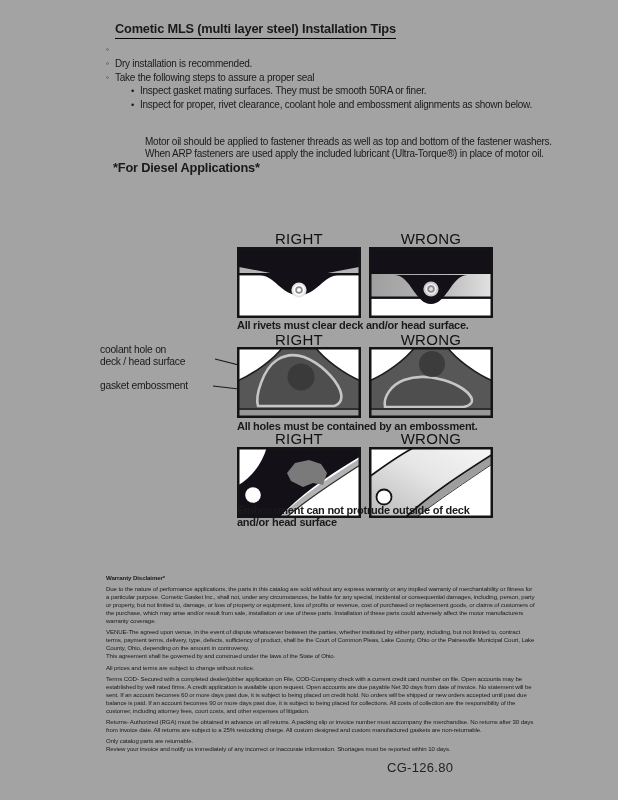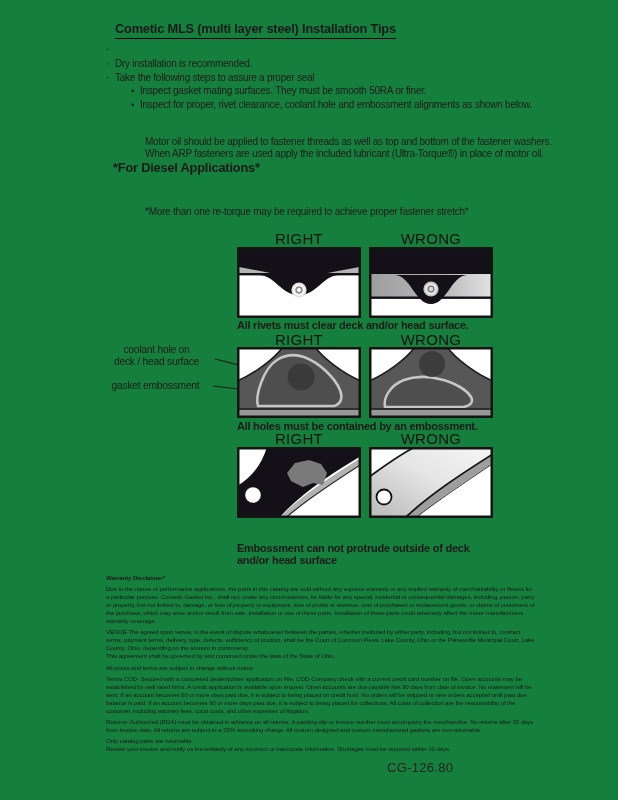--- a/index.html
+++ b/index.html
@@ -1,17 +1,17 @@
 <!DOCTYPE html>
 <html><head>
 <meta charset="utf-8">
 <style>
   * { margin:0; padding:0; box-sizing:border-box; }
   body { background:#ffffff; font-family:"Liberation Sans", sans-serif; color:#1a1a1a; }
-  .page { position:relative; width:618px; height:800px; background:#15803d; overflow:hidden; }
+  .page { position:relative; width:618px; height:800px; background:#a3a3a3; overflow:hidden; }
 
   .abs { position:absolute; }
 
   .doc-title {
     left:115px; top:21px;
     font-size:12.8px; font-weight:bold; letter-spacing:-0.2px;
     border-bottom:1.6px solid #000; padding-bottom:1.5px; display:inline-block;
   }
 
   .tips { left:106px; top:43px; font-size:10px; letter-spacing:-0.25px; }
@@ -20,21 +20,21 @@
   .tip-row.sub { margin-left:25px; }
   .tip-row.sub .marker { font-size:9.5px; }
 
   .section-heading { font-size:12.8px; font-weight:bold; letter-spacing:-0.2px; }
   .body-para { font-size:10px; line-height:12.2px; letter-spacing:-0.25px; white-space:pre-line; width:445px;margin-left:32px; }
 
   .fig-label { width:124px; text-align:center; font-size:15px; letter-spacing:0.3px; color:#111; }
   .figure { width:124px; height:71px; display:block; }
   .fig-caption { font-size:11px; font-weight:bold; letter-spacing:-0.25px; line-height:12.4px; white-space:pre-line; }
 
-  .annot { font-size:10.3px; letter-spacing:-0.25px; line-height:11.5px; text-align:center; white-space:pre-line; }
+  .annot { font-size:10.3px; letter-spacing:-0.25px; line-height:11.5px; text-align:left; white-space:pre-line; }
 
   .legal { left:106px; top:574px; width:430px; font-size:6.1px; line-height:7.9px; letter-spacing:-0.1px; }
   .legal .legal-heading { font-weight:bold; margin-bottom:3.5px; }
   .legal p { white-space:pre-line; margin-bottom:3.5px; }
 
   .page-number { left:387px; top:760px; font-size:13px; letter-spacing:0.3px; color:#222; }
 </style>
 </head>
 <body>
 
@@ -60,21 +60,20 @@
     </div>
     <div class="tip-row sub">
       <span class="marker">•</span>
       <span>Inspect for proper, rivet clearance, coolant hole and embossment alignments as shown below.</span>
     </div>
   </div>
 
   <div class="abs section-heading" style="left:113px; top:115px;margin-top:45px;">*For Diesel Applications*</div>
   <div class="abs body-para" style="left:113px; top:136px;">Motor oil should be applied to fastener threads as well as top and bottom of the fastener washers.
 When ARP fasteners are used apply the included lubricant (Ultra-Torque®) in place of motor oil.</div>
-  <div class="abs body-para" style="left:113px; top:206px;">*More than one re-torque may be required to achieve proper fastener stretch*</div>
 
   <div class="abs fig-label" style="left:237px; top:230px;">RIGHT</div>
   <div class="abs fig-label" style="left:369px; top:230px;">WRONG</div>
 
   <svg class="abs figure" style="left:237px; top:247px;" viewBox="0 0 124 71">
     <rect width="124" height="71" fill="#ffffff"></rect>
     <rect width="124" height="28" fill="#141018"></rect>
     <polygon points="2,20 36,26.5 2,26.5" fill="#b5b5b5"></polygon>
     <polygon points="122,20 88,26.5 122,26.5" fill="#b5b5b5"></polygon>
     <rect y="26" width="124" height="2.4" fill="#141018"></rect>
@@ -169,21 +168,21 @@
     <rect width="124" height="71" fill="#ffffff"></rect>
     <path d="M46,0 L124,0 L124,7 C94,26 60,48 36,71 L0,71 L0,30 C14,20 30,8 46,0 Z" fill="url(#g3w)"></path>
     <path d="M0,30 C14,20 30,8 46,0" fill="none" stroke="#141414" stroke-width="1.7"></path>
     <path d="M124,12 C96,30 64,51 42,71" fill="none" stroke="#9e9e9e" stroke-width="7"></path>
     <path d="M124,7 C94,26 60,48 36,71" fill="none" stroke="#141414" stroke-width="1.8"></path>
     <path d="M124,16.5 C98,34 68,54 46.5,71" fill="none" stroke="#3a3a3a" stroke-width="1"></path>
     <circle cx="15" cy="50" r="7.5" fill="#ffffff" stroke="#141414" stroke-width="1.8"></circle>
     <rect x="1.25" y="1.25" width="121.5" height="68.5" fill="none" stroke="#141414" stroke-width="2.5"></rect>
   </svg>
 
-  <div class="abs fig-caption" style="left:237px; top:542px;">Embossment can not protrude outside of deck
+  <div class="abs fig-caption" style="left:237px; top:504px;">Embossment can not protrude outside of deck
 and/or head surface</div>
 
   <div class="abs legal">
     <div class="legal-heading">Warranty Disclaimer*</div>
     <p>Due to the nature of performance applications, the parts in this catalog are sold without any express warranty or any implied warranty of merchantability or fitness for a particular purpose.  Cometic Gasket Inc., shall not, under any circumstances, be liable for any special, incidental or consequential damages, including, person, party or property, but not limited to, damage, or loss of property or equipment, loss of profits or revenue, cost of purchased or replacement goods, or claims of customers of the purchase, which may arise and/or result from sale, installation or use of these parts.  Installation of these parts could adversely affect the motor manufacturers warranty coverage.</p>
     <p>VENUE-The agreed upon venue, in the event of dispute whatsoever between the parties, whether instituted by either party, including, but not limited to, contract terms, payment terms, delivery, type, defects, sufficiency of product, shall be the Court of Common Pleas, Lake County, Ohio or the Painesville Municipal Court, Lake County, Ohio, depending on the amount in controversy.
 This agreement shall be governed by and construed under the laws of the State of Ohio.</p>
     <p>All prices and terms are subject to change without notice.</p>
     <p>Terms COD- Secured with a completed dealer/jobber application on File, COD-Company check with a current credit card number on file.  Open accounts may be established by well rated firms.  A credit application is available upon request.  Open accounts are due payable Net 30 days from date of invoice.  No statement will be sent.  If an account becomes 60 or more days past due, it is subject to being placed on credit hold.  No orders will be shipped or new orders accepted until past due balance is paid.  If an account becomes 90 or more days past due, it is subject to being placed for collections.  All costs of collection are the responsibility of the customer, including attorney fees, court costs, and other expenses of litigation.</p>
     <p>Returns- Authorized (RGA) must be obtained in advance on all returns.  A packing slip or invoice number must accompany the merchandise.  No returns after 30 days from invoice date.  All returns are subject to a 25% restocking charge.  All custom designed and custom manufactured gaskets are non-returnable.</p>

